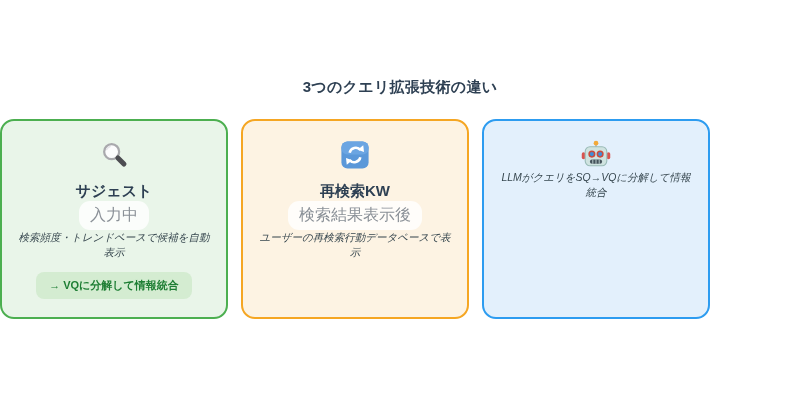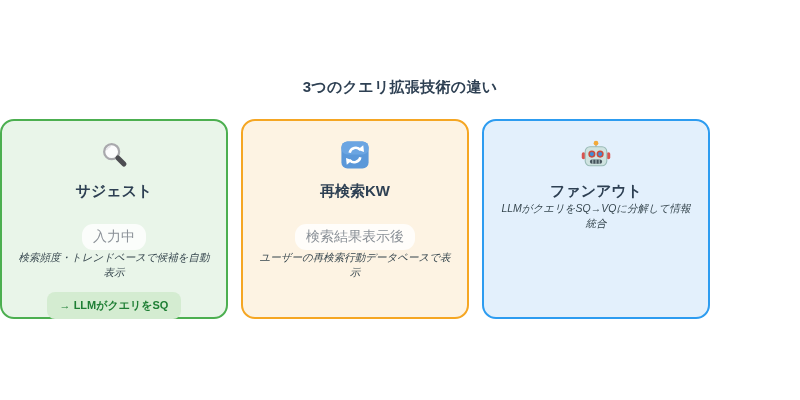--- a/index.html
+++ b/index.html
@@ -7,21 +7,21 @@
     font-family:"Liberation Sans","DejaVu Sans",sans-serif; }
   .canvas { position:relative; width:800px; height:400px; background:#ffffff; }
   .page-title { padding-top:78px; text-align:center; font-size:15px; font-weight:700;
     color:#2e4053; letter-spacing:0.3px; }
   .cards { display:flex; justify-content:flex-start; gap:13px; margin-top:22px; }
   .card { width:228px; height:200px; border:2px solid var(--border); background:var(--bg);
     border-radius:14px; display:flex; flex-direction:column; align-items:center;
     text-align:center; padding:16px 13px 14px; }
   .icon { height:30px; display:flex; align-items:center; justify-content:center; margin-top:3px; }
   .card-title { margin-top:12px; font-size:15px; font-weight:700; color:#2e4053; }
-  .stage-badge { margin-top:23px; font-size:14px; color:#8a9097;
+  .stage-badge { margin-top:0; font-size:16px; color:#8a9097;
     background:rgba(255,255,255,0.8); padding:4px 11px; border-radius:11px; }
   .card-desc { font-size:10.5px; line-height:15px; color:#37474f; max-width:202px;font-style:italic; }
   .outcome-badge { margin-top:12px; font-size:11px; font-weight:700; color:var(--badge_text);
     background:var(--badge_bg); padding:6px 13px; border-radius:8px; white-space:nowrap; }
 </style>
 </head>
 <body>
 
 <div class="canvas">
 
@@ -33,21 +33,21 @@
       <div class="icon">
         <svg width="30" height="30" viewBox="0 0 32 32">
           <circle cx="13.5" cy="12.5" r="8" fill="#fcfcfd" stroke="#a9a9ad" stroke-width="2.4"></circle>
           <path d="M8.2 10.2 a6 6 0 0 1 3.6-3.3" fill="none" stroke="#e4e4e8" stroke-width="1.6" stroke-linecap="round"></path>
           <line x1="20.2" y1="19.2" x2="26.6" y2="25.6" stroke="#4d4d52" stroke-width="5.4" stroke-linecap="round"></line>
         </svg>
       </div>
       <div class="card-title">サジェスト</div>
       <div class="stage-badge">入力中</div>
       <div class="card-desc">検索頻度・トレンドベースで候補を自動表示</div>
-      <div class="outcome-badge">→ LLMがクエリをSQ</div>
+      <div class="outcome-badge">→ VQに分解して情報統合</div>
     </div>
 
     <div class="card" style="--border: #f5a623; --bg: #fdf3e3; --badge_bg: #fce3bd; --badge_text: #e8590c;">
       <div class="icon">
         <svg width="30" height="30" viewBox="0 0 32 32">
           <rect x="1.5" y="1.5" width="29" height="29" rx="6.5" fill="#5b98d9"></rect>
           <rect x="1.5" y="1.5" width="29" height="14" rx="6.5" fill="#6ba5e2"></rect>
           <path d="M10.3 13.6 a6.6 6.6 0 0 1 11.6-2.9" fill="none" stroke="#ffffff" stroke-width="2.7"></path>
           <polygon points="24.8,5.6 25.6,12.8 18.8,10.4" fill="#ffffff"></polygon>
           <path d="M21.7 18.4 a6.6 6.6 0 0 1 -11.6 2.9" fill="none" stroke="#ffffff" stroke-width="2.7"></path>
@@ -66,18 +66,17 @@
           <circle cx="16" cy="3.4" r="2.5" fill="#f2a93a"></circle>
           <rect x="0.8" y="13" width="3.8" height="7.5" rx="1.9" fill="#d9534f"></rect>
           <rect x="27.4" y="13" width="3.8" height="7.5" rx="1.9" fill="#d9534f"></rect>
           <rect x="4.5" y="7.2" width="23" height="20.3" rx="5" fill="#cfe3e0" stroke="#9bbcb8" stroke-width="1.2"></rect>
           <circle cx="11.6" cy="15" r="3" fill="#3f8fd9" stroke="#cc4b3d" stroke-width="1.6"></circle>
           <circle cx="20.4" cy="15" r="3" fill="#3f8fd9" stroke="#cc4b3d" stroke-width="1.6"></circle>
           <rect x="9.5" y="20.8" width="13" height="4.6" rx="2.3" fill="#44525a"></rect>
           <path d="M12.6 20.8 v4.6 M16 20.8 v4.6 M19.4 20.8 v4.6" stroke="#cfe3e0" stroke-width="0.9"></path>
         </svg>
       </div>
-      <div class="card-title">ファンアウト</div>
       <div class="card-desc">LLMがクエリをSQ→VQに分解して情報統合</div>
     </div>
 
   </div>
 </div>
 
 </body></html>

